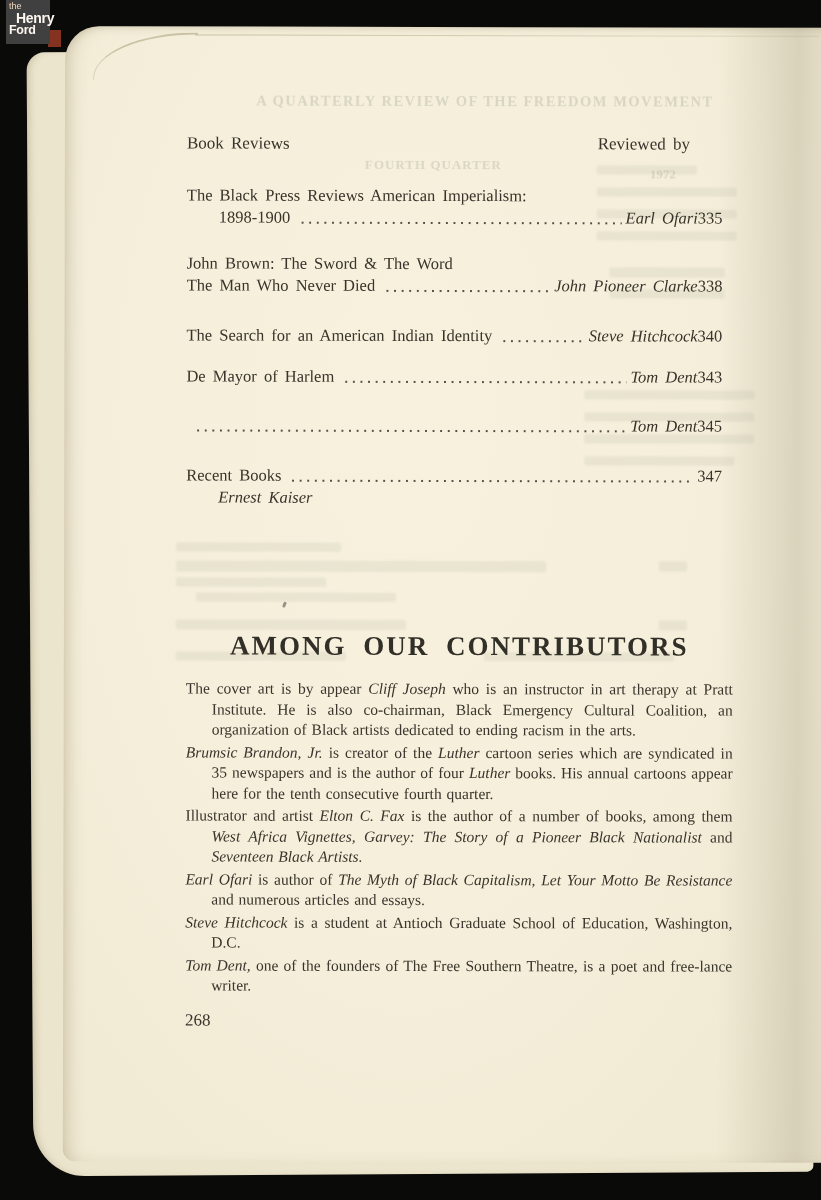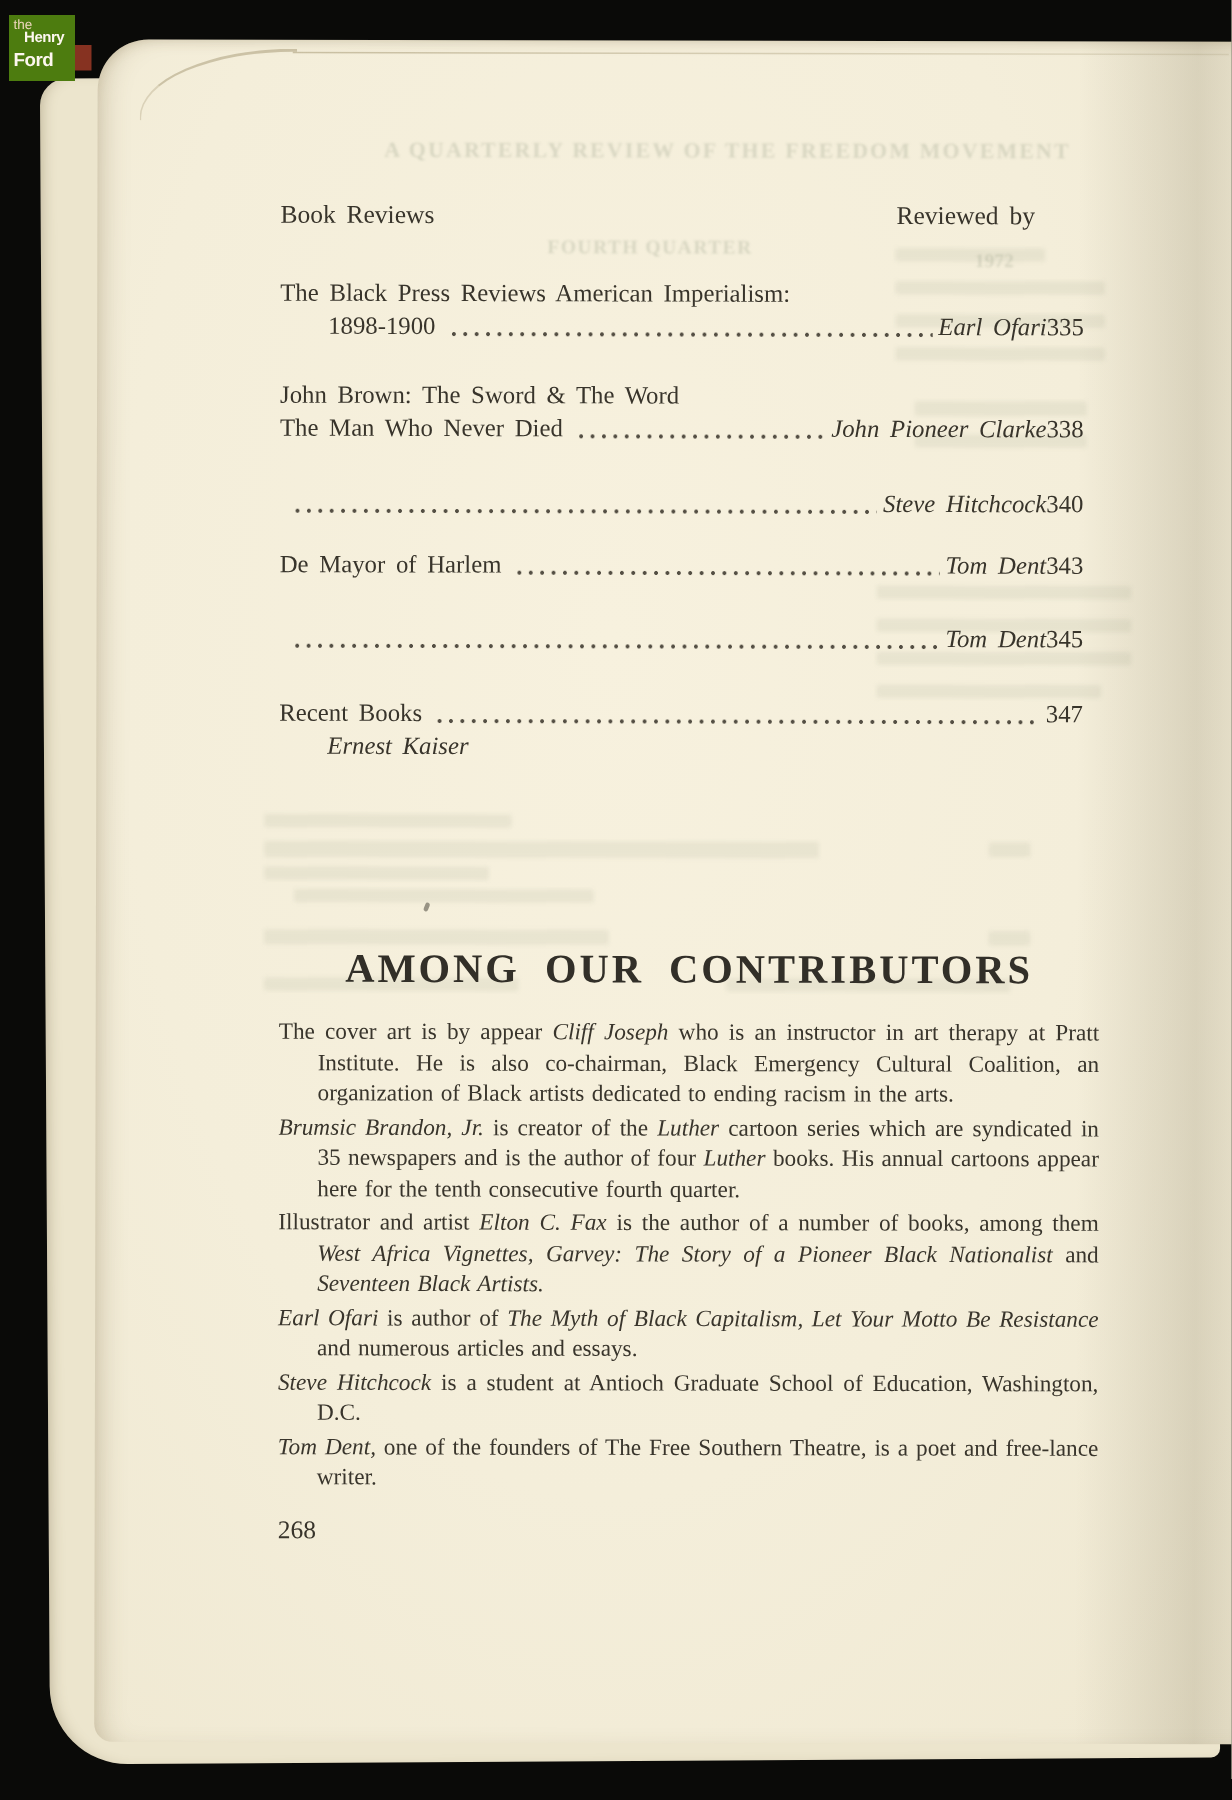--- a/index.html
+++ b/index.html
@@ -43,26 +43,26 @@
   .red-chip{
     position:absolute;left:48px;top:30px;width:13px;height:17px;
     background:#9c3a26;opacity:.85;
   }
   .speck{
     position:absolute;left:219px;top:575px;width:3px;height:6px;
     background:rgba(60,55,45,.5);border-radius:2px;transform:rotate(22deg);
   }
   
   .logo{
-    position:absolute;left:6px;top:10px;width:44px;height:44px;
-    background:#4d7c0f;z-index:5;
+    position:absolute;left:6px;top:0;width:44px;height:44px;
+    background:#404040;z-index:5;
     font-family:"Liberation Sans","DejaVu Sans",sans-serif;
   }
   .logo .l-the{position:absolute;left:3px;top:1px;font-size:9px;color:#f0d8bf;}
-  .logo .l-henry{position:absolute;left:10px;top:10px;font-size:10px;font-weight:700;color:#fdf7ef;letter-spacing:-0.3px;}
+  .logo .l-henry{position:absolute;left:10px;top:10px;font-size:14px;font-weight:700;color:#fdf7ef;letter-spacing:-0.3px;}
   .logo .l-ford{position:absolute;left:3px;top:23px;font-size:12.5px;font-weight:700;color:#fdf7ef;letter-spacing:-0.3px;}
   
   .gtext{
     position:absolute;font-weight:700;color:rgba(100,115,92,.20);
     filter:blur(.6px);white-space:nowrap;
   }
   .g-masthead{left:150px;top:66px;width:540px;text-align:center;font-size:14.5px;letter-spacing:1.5px;}
   .g-quarter{left:300px;top:90px;font-size:13px;letter-spacing:1px;margin-top:40px;}
   .g-year{left:585px;top:139px;font-size:13px;}
   .g-midline{left:142px;top:466px;font-size:13.5px;letter-spacing:.5px;}
@@ -161,20 +161,21 @@
       <div class="toc-line">
         <span class="t-text">The Man Who Never Died</span>
         <span class="leader"></span>
         <span class="author">John Pioneer Clarke</span>
         <span class="pageno">338</span>
       </div>
     </div>
 
     <div class="toc-row" style="margin-top:28px">
       <div class="toc-line">
+        <span class="t-text">The Search for an American Indian Identity</span>
         <span class="leader"></span>
         <span class="author">Steve Hitchcock</span>
         <span class="pageno">340</span>
       </div>
     </div>
 
     <div class="toc-row" style="margin-top:19px">
       <div class="toc-line">
         <span class="t-text">De Mayor of Harlem</span>
         <span class="leader"></span>

